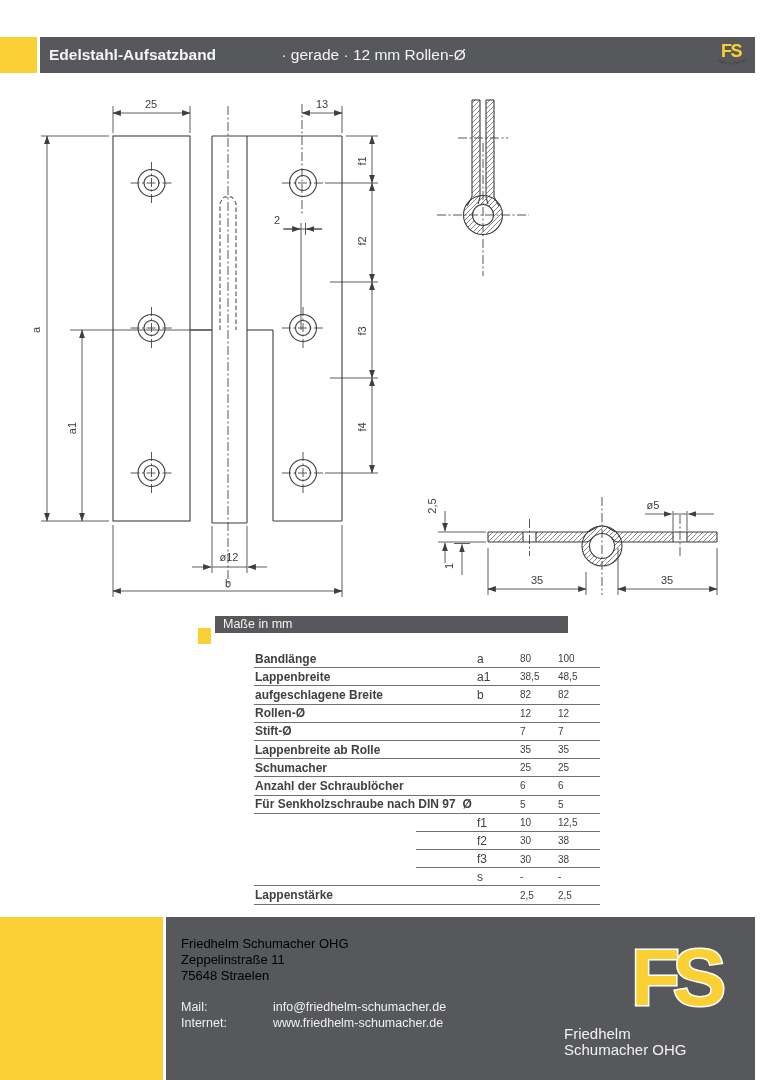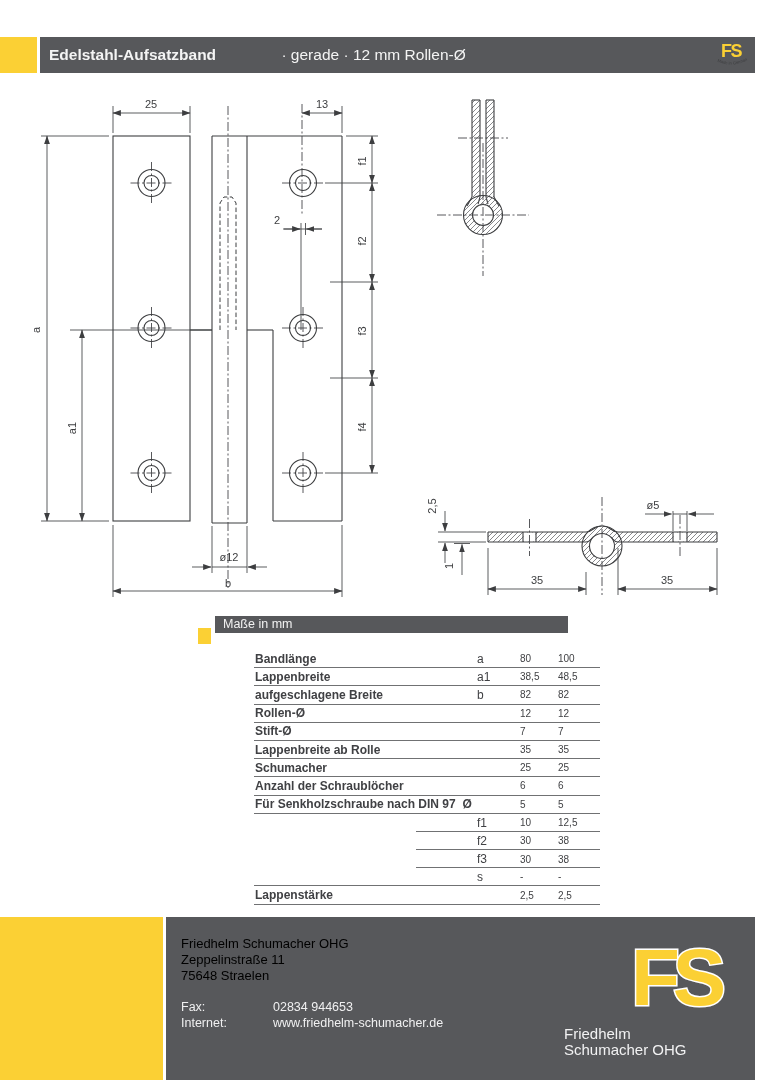--- a/index.html
+++ b/index.html
@@ -333,22 +333,22 @@
 
 <div class="abs foot-yellow"></div>
 <div class="abs foot-gray"></div>
 <div class="abs foot-company" id="foot-company">
     <div>Friedhelm Schumacher OHG</div>
     <div>Zeppelinstraße 11</div>
     <div>75648 Straelen</div>
   </div>
 <div class="abs foot-contacts" id="foot-contacts">
     <div class="crow">
-      <span>Fax:</span>
-      <span>02834 944653</span>
+      <span>Mail:</span>
+      <span>info@friedhelm-schumacher.de</span>
     </div>
     <div class="crow">
       <span>Internet:</span>
       <span>www.friedhelm-schumacher.de</span>
     </div>
   </div>
 <svg class="abs foot-logo" viewBox="0 0 180 100">
   <text x="95" y="80" text-anchor="middle" font-size="80" font-weight="bold" letter-spacing="-7" style="fill:var(--yellow)" stroke="#fff" stroke-width="3" paint-order="stroke">FS</text>
 </svg>
 <div class="abs foot-logo-text">

